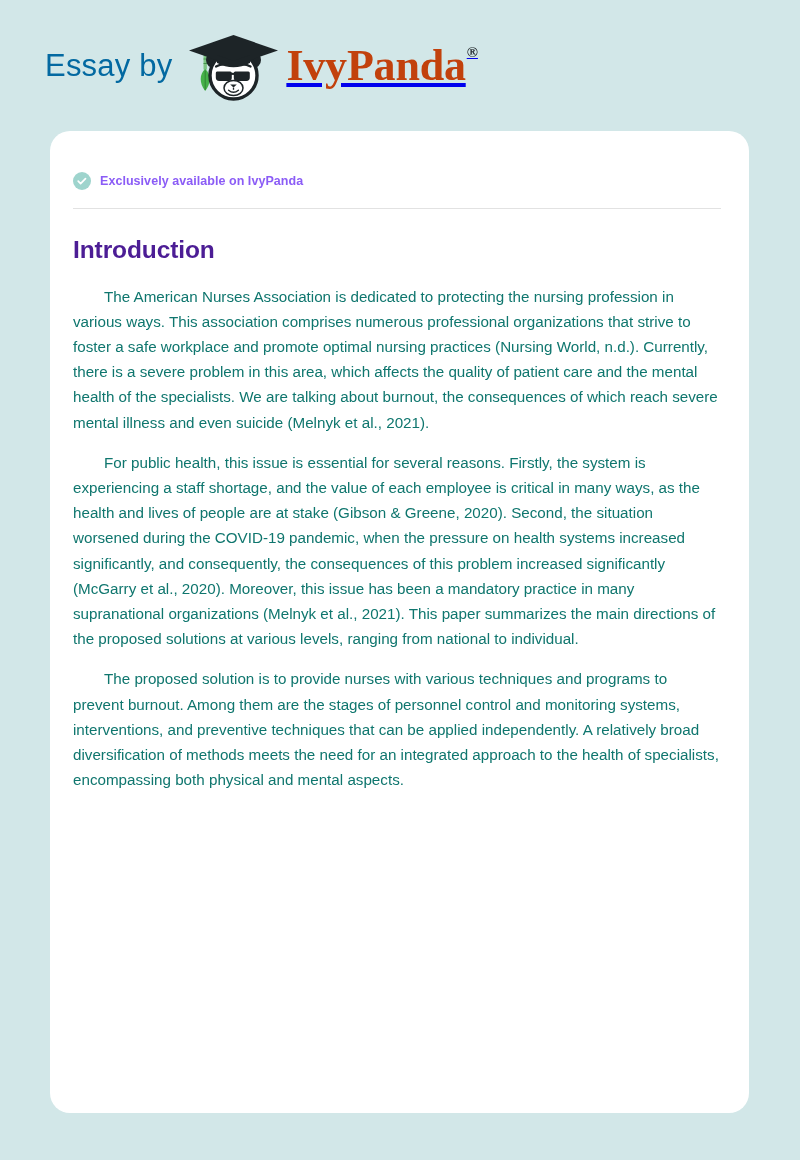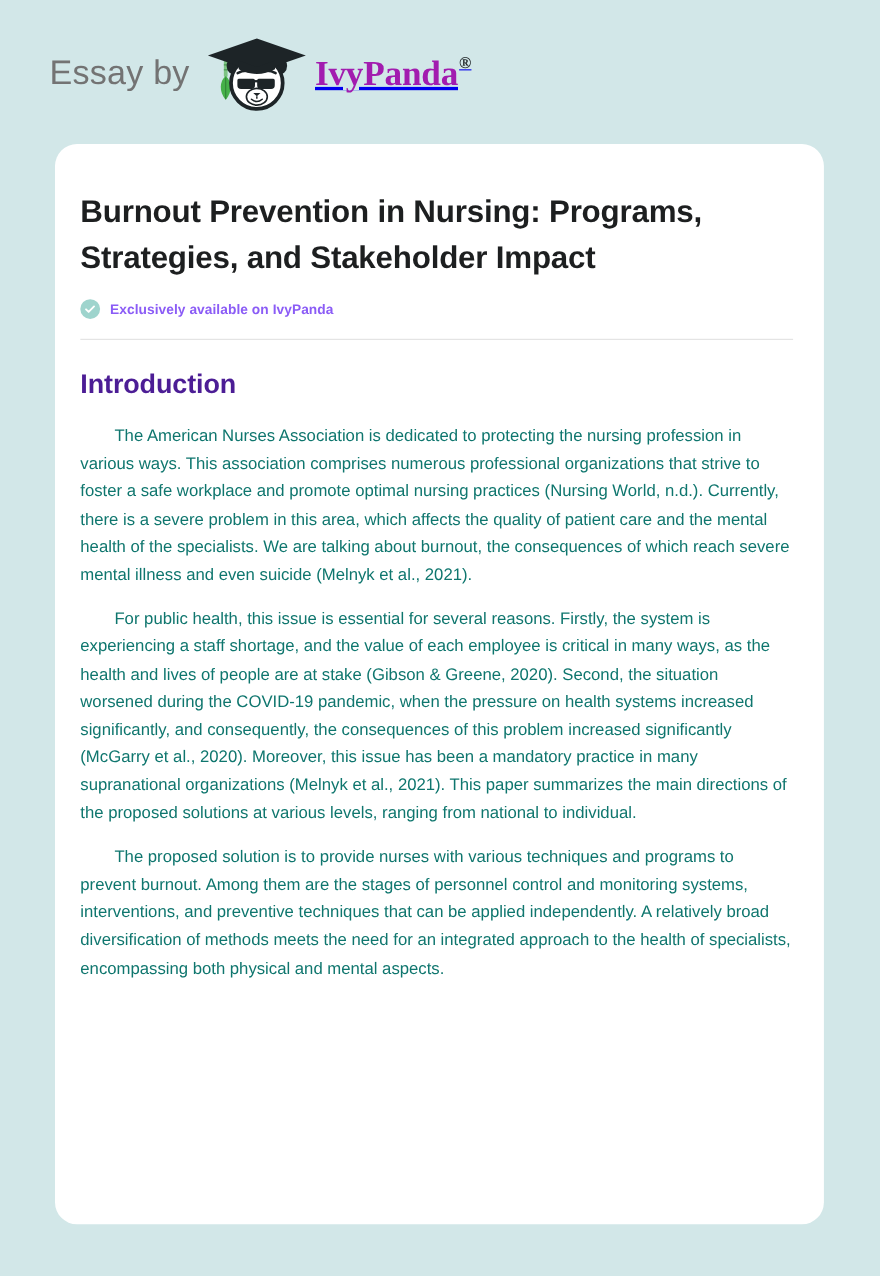--- a/index.html
+++ b/index.html
@@ -18,21 +18,21 @@
 
   
   .brand-bar {
     height: 131px;
     display: flex;
     align-items: center;
     padding-left: 45px;
   }
   .brand-prefix {
     font-size: 31px;
-    color: #737373;
+    color: #0369a1;
     letter-spacing: 0.2px;
     font-weight: 400;
     line-height: 1;
     margin-right: 14px;
     white-space: nowrap;
   }
   .brand-logo {
     display: flex;
     align-items: center;
   }
@@ -44,22 +44,22 @@
     margin-top: 2px;
   }
   .brand-name-wrap {
     display: flex;
     align-items: flex-start;
     line-height: 1;
   }
   .brand-name {
     font-family: "Liberation Serif", serif;
     font-weight: 700;
-    font-size: 32px;
-    color: #a21caf;
+    font-size: 44px;
+    color: #c2410c;
     letter-spacing: -0.2px;
     line-height: 1;
   }
   .brand-reg {
     font-family: "Liberation Serif", serif;
     font-weight: 700;
     font-size: 15px;
     color: #1c2124;
     line-height: 1;
     margin-top: 1px;
@@ -188,21 +188,20 @@
     <span class="brand-name-wrap">
       <span class="brand-name">IvyPanda</span>
       <span class="brand-reg">®</span>
     </span>
   </a>
 </div>
 
 <div class="paper">
   <div class="paper-inner">
 
-    <h1 class="doc-title">Burnout Prevention in Nursing: Programs, Strategies, and Stakeholder Impact</h1>
 
     <div class="exclusive-row">
       <span class="check-badge">
         <svg width="12" height="12" viewBox="0 0 12 12" xmlns="http://www.w3.org/2000/svg" aria-hidden="true">
           <path d="M2.2 6.2 L4.6 8.6 L9.5 3.6" stroke="#ffffff" stroke-width="1.7" fill="none" stroke-linecap="round" stroke-linejoin="round"></path>
         </svg>
       </span>
       <span class="exclusive-text">Exclusively available on IvyPanda</span>
     </div>
 

